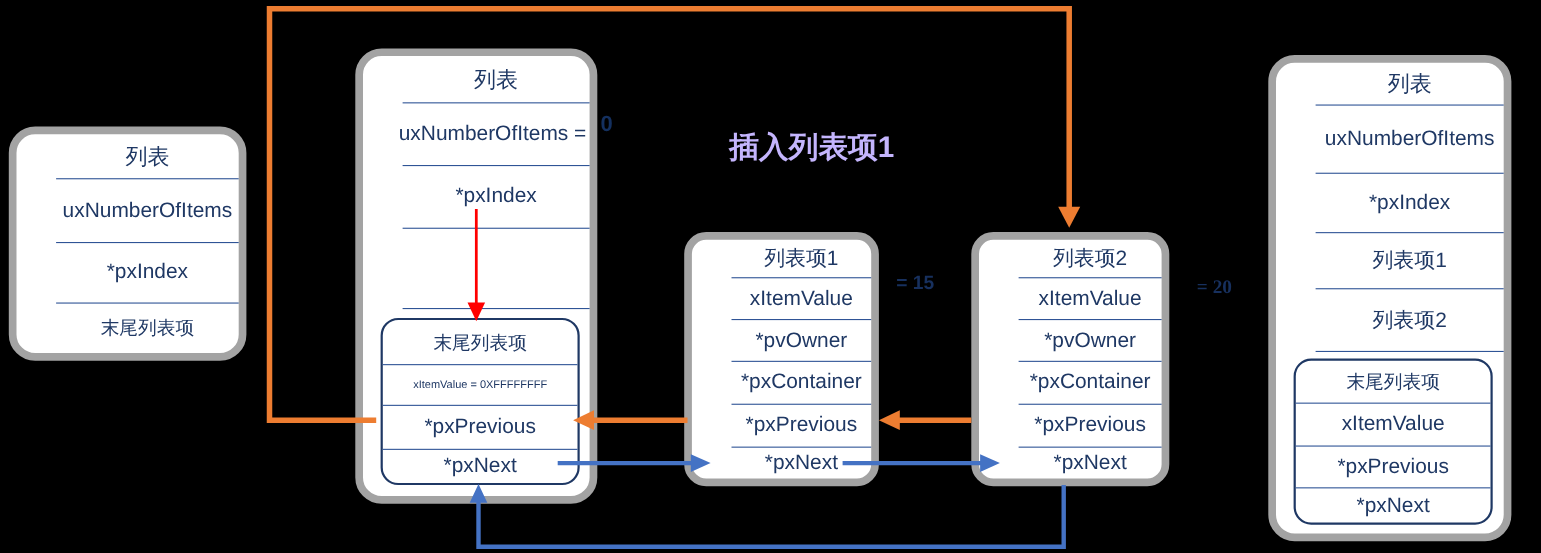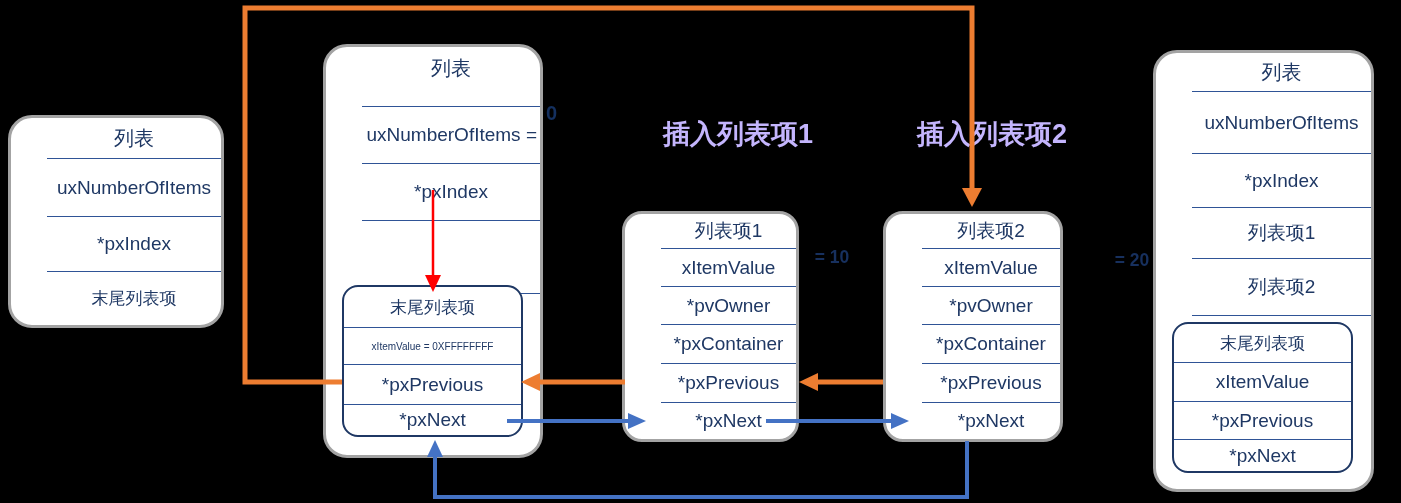--- a/index.html
+++ b/index.html
@@ -1,21 +1,21 @@
 <!DOCTYPE html>
 <html><head>
 <meta charset="utf-8">
 <style>
   html,body{margin:0;padding:0;background:#000;}
   .canvas{
     position:relative;width:1401px;height:503px;background:#000;overflow:hidden;
     font-family:"Liberation Sans","DejaVu Sans",sans-serif;color:#1f3864;
   }
   .box{
-    position:absolute;background:#fff;border:3px solid #a3a3a3;border-radius:24px;
+    position:absolute;background:#fff;border:7px solid #a3a3a3;border-radius:24px;
     display:flex;flex-direction:column;box-sizing:border-box;padding-left:36px;
   }
   .ibox{
     position:absolute;background:#fff;border:2.5px solid #1f3864;border-radius:16px;
     display:flex;flex-direction:column;box-sizing:border-box;
   }
   .r{
     display:flex;align-items:center;justify-content:center;
     font-size:19px;white-space:nowrap;box-sizing:border-box;flex:0 0 auto;
   }
@@ -45,21 +45,21 @@
 
   <div class="box" style="left:8px;top:115px;width:216px;height:213px;">
     <div class="r title" style="height:40px;">列表</div>
     <div class="r div" style="height:58px;">uxNumberOfItems</div>
     <div class="r div" style="height:55px;">*pxIndex</div>
     <div class="r div sm grow">末尾列表项</div>
   </div>
 
   <div class="box" style="left:323px;top:44px;width:220px;height:414px;">
     <div class="r title" style="height:42px;">列表</div>
-    <div class="r div rend" style="height:57px;margin-top:17px;">uxNumberOfItems =</div>
+    <div class="r div rend" style="height:57px;">uxNumberOfItems =</div>
     <div class="r div" style="height:57px;">*pxIndex</div>
     <div class="r div" style="height:73px;"></div>
     <div class="r div grow"></div>
 
     <div class="ibox" style="left:16px;top:238px;width:181px;height:152px;">
       <div class="r sm" style="height:40px;">末尾列表项</div>
       <div class="r div xs" style="height:37px;">xItemValue = 0XFFFFFFFF</div>
       <div class="r div" style="height:40px;">*pxPrevious</div>
       <div class="r div grow">*pxNext</div>
     </div>
@@ -93,23 +93,22 @@
 
     <div class="ibox" style="left:16px;top:269px;width:181px;height:151px;">
       <div class="r sm" style="height:38px;">末尾列表项</div>
       <div class="r div" style="height:39px;">xItemValue</div>
       <div class="r div" style="height:38px;">*pxPrevious</div>
       <div class="r div grow">*pxNext</div>
     </div>
   </div>
 
   <div class="lbl" style="left:618px;top:116px;width:240px;">插入列表项1</div>
-  <div class="lbl" style="left:872px;top:116px;width:240px;">插入列表项2</div>
-  <div class="val" style="left:800px;top:247px;width:64px;">= 10</div>
-  <div class="val" style="left:1100px;top:250px;width:64px;">= 20</div>
+  <div class="val" style="left:800px;top:247px;width:64px;">= 15</div>
+  <div class="val" style="left:1072px;top:250px;width:64px;font-family:Liberation Serif, serif;">= 20</div>
   <div class="zero" style="left:546px;top:102px;">0</div>
 
   <svg class="overlay" width="1401" height="503" viewBox="0 0 1401 503">
 
     <g stroke="#ED7D31" fill="#ED7D31">
       <path d="M342 382 H245 V8 H972 V190" fill="none" stroke-width="5"></path>
       <polygon points="972,207 962,188 982,188" stroke="none"></polygon>
     </g>
 
     <g stroke="#ED7D31" fill="#ED7D31">

